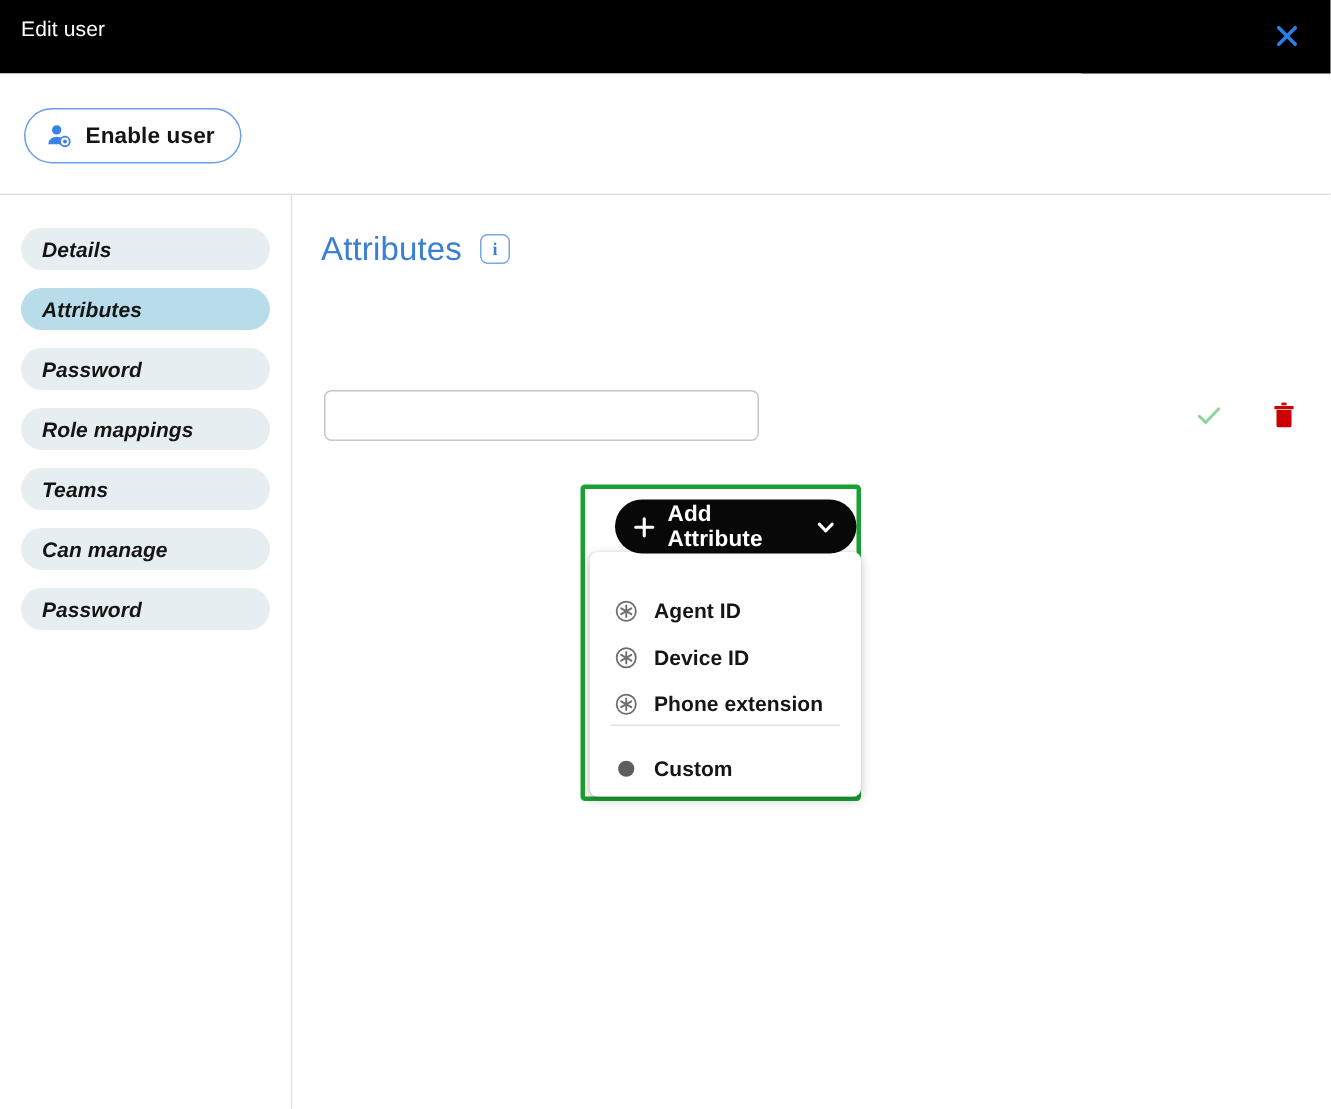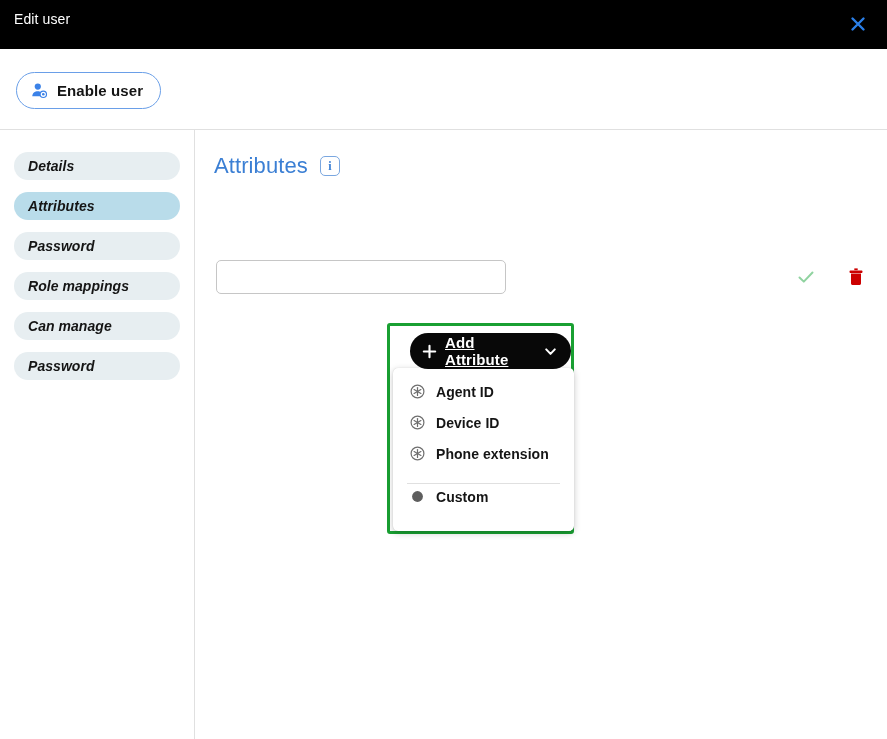--- a/index.html
+++ b/index.html
@@ -254,40 +254,39 @@
     align-items: center;
     gap: 8px;
     cursor: pointer;
     z-index: 3;
   }
   #add-attribute-button .add-label {
     font-size: 15px;
     font-weight: 700;
     color: #ffffff;
     letter-spacing: 0.1px;
-    text-decoration: underline;
   }
 
   #attribute-menu {
     position: absolute;
     left: 3px;
     top: 42px;
     width: 181px;
     height: 163px;
     background: #ffffff;
     border-radius: 5px;
     box-shadow: 0 2px 7px rgba(0,0,0,0.22), 0 0 1px rgba(0,0,0,0.18);
     box-sizing: border-box;
     padding-top: 16px;
     z-index: 2;
   }
   .menu-item {
     height: 31px;
     display: flex;
-    align-items: flex-start;
+    align-items: flex-end;
     padding-left: 17px;
     gap: 11px;
     cursor: pointer;
   }
   .menu-item .menu-label {
     font-size: 14px;
     font-weight: 700;
     color: #151515;
     letter-spacing: 0.05px;
   }
@@ -330,20 +329,23 @@
     <span class="nav-label">Details</span>
   </div>
   <div class="nav-item active">
     <span class="nav-label">Attributes</span>
   </div>
   <div class="nav-item">
     <span class="nav-label">Password</span>
   </div>
   <div class="nav-item">
     <span class="nav-label">Role mappings</span>
+  </div>
+  <div class="nav-item">
+    <span class="nav-label">Teams</span>
   </div>
   <div class="nav-item">
     <span class="nav-label">Can manage</span>
   </div>
   <div class="nav-item">
     <span class="nav-label">Password</span>
   </div>
 </div>
 <div id="content-divider"></div>
 

